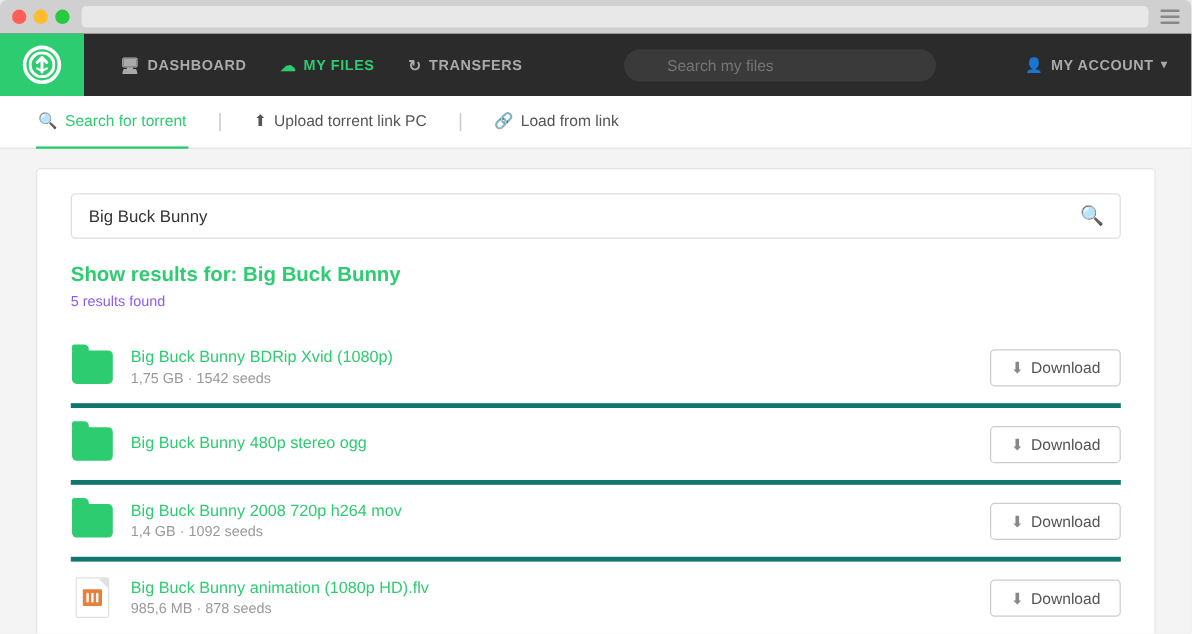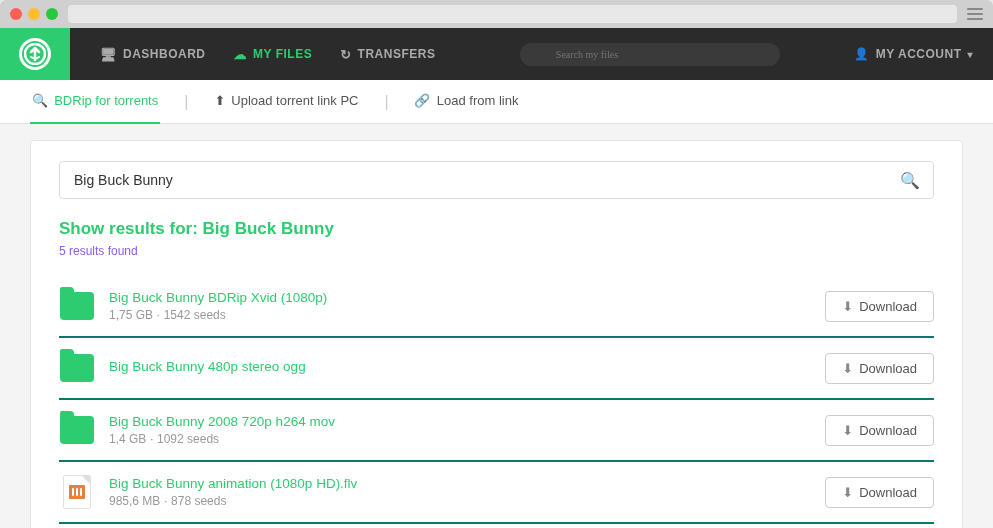--- a/index.html
+++ b/index.html
@@ -104,25 +104,24 @@
       display: flex;
       align-items: center;
       justify-content: center;
     }
     .search-box {
       background: #3a3a3a;
       border: none;
       border-radius: 20px;
       padding: 6px 16px 6px 36px;
       color: #aaa;
-      font-size: 10px;
+      font-size: 13px;
       width: 260px;
       outline: none;
       position: relative;
-      font-family: Liberation Serif, serif;
     }
     .search-wrap {
       position: relative;
       display: flex;
       align-items: center;
     }
     .search-wrap .s-icon {
       position: absolute;
       left: 10px;
       color: #888;
@@ -225,21 +224,21 @@
       font-size: 12px;
       color: #8b5cf6;
       margin-bottom: 18px;
     }
 
     
     .result-item {
       display: flex;
       align-items: center;
       padding: 12px 0;
-      border-bottom: 2px solid #0f766e;
+      border-bottom: 4px solid #0f766e;
     }
     .result-item:last-child {
       border-bottom: none;
     }
     .file-icon {
       width: 36px;
       height: 36px;
       margin-right: 14px;
       flex-shrink: 0;
       display: flex;
@@ -395,21 +394,21 @@
     <span>MY ACCOUNT</span>
     <span style="font-size:10px;">▾</span>
   </div>
 </div>
 
 <div class="content">
 
   <div class="tabs-bar">
     <div class="tab-item active">
       <span style="color:#2ecc71;">🔍</span>
-      <span>BDRip for torrents</span>
+      <span>Search for torrent</span>
     </div>
     <span class="tab-divider">|</span>
     <div class="tab-item">
       <span>⬆</span>
       <span>Upload torrent link PC</span>
     </div>
     <span class="tab-divider">|</span>
     <div class="tab-item">
       <span>🔗</span>
       <span>Load from link</span>

